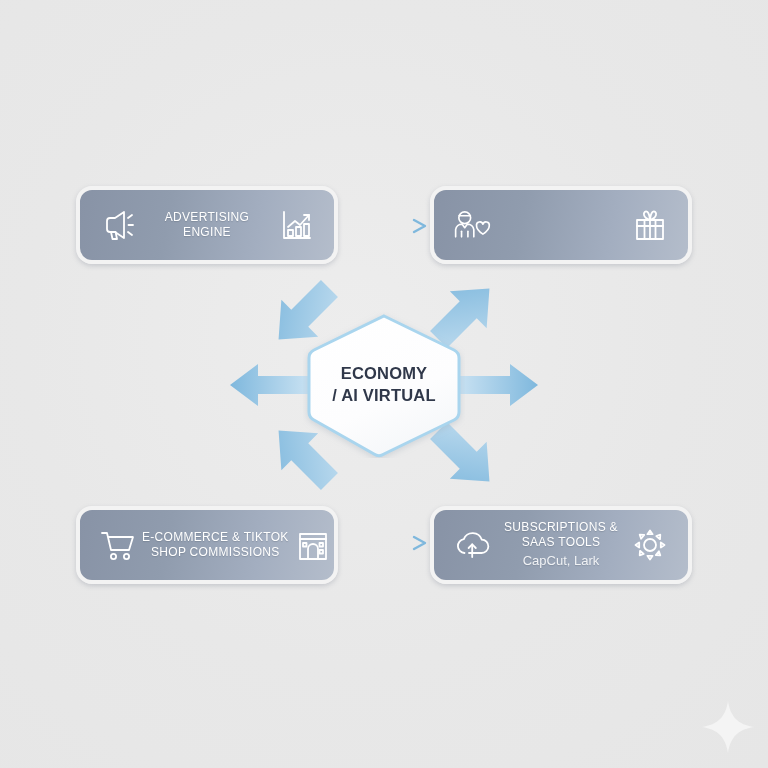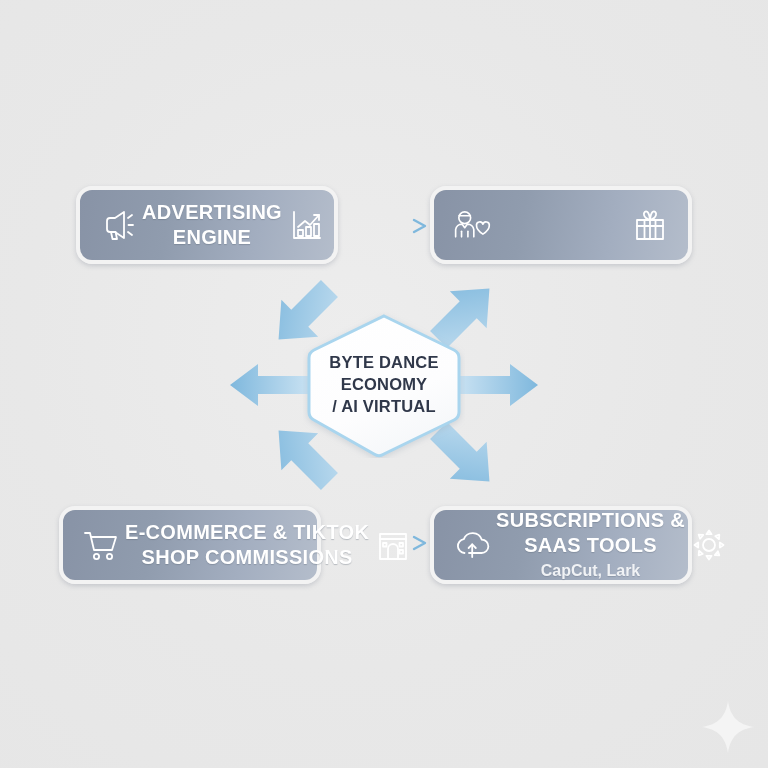--- a/index.html
+++ b/index.html
@@ -63,40 +63,40 @@
     width: 40px;
     height: 40px;
   }
   .box .labels {
     flex: 1 1 auto;
     text-align: center;
     padding: 0 2px;
   }
   .box .title {
     color: #ffffff;
-    font-weight: bold;
-    font-size: 20px;
+    font-weight: normal;
+    font-size: 12px;
     letter-spacing: 0.3px;
     line-height: 1.25;
     text-shadow: 0 1px 1px rgba(90,100,115,0.35);
     white-space: nowrap;
   }
   .box .subtitle {
     color: #f0f2f5;
-    font-size: 16px;
-    font-weight: bold;
+    font-size: 13px;
+    font-weight: normal;
     line-height: 1.4;
     margin-top: 2px;
     text-shadow: 0 1px 1px rgba(90,100,115,0.3);
     white-space: nowrap;
   }
 
   #box-advertising  { left: 76px;  top: 186px; width: 262px; height: 78px; }
   #box-creator      { left: 430px; top: 186px; width: 262px; height: 78px; }
-  #box-ecommerce    { left: 59px;  top: 506px; width: 262px; height: 78px; }
+  #box-ecommerce    { left: 76px;  top: 506px; width: 262px; height: 78px; }
   #box-subscription { left: 430px; top: 506px; width: 262px; height: 78px; }
 
   
   #hub {
     position: absolute;
     left: 303px;
     top: 312px;
     width: 162px;
     height: 146px;
   }
@@ -374,21 +374,20 @@
                  A 9 9 0 0 1 151 108
                  L 81 142
                  A 9 9 0 0 1 71 142
                  L 11 108
                  A 9 9 0 0 1 6 100
                  L 6 46
                  A 9 9 0 0 1 11 38
                  Z" fill="url(#hexFill)" stroke="#a9d5ee" stroke-width="3" filter="url(#hexShadow)"></path>
       </svg>
       <div class="hub-text">
-        <div>BYTE DANCE</div>
         <div>ECONOMY</div>
         <div>/ AI VIRTUAL</div>
       </div>
     </div>
   </div>
 
   <div class="sparkle" style="left:698px; top:697px; width:60px; height:60px;">
     <svg viewBox="0 0 60 60" width="60" height="60">
       <path d="M30 4 C32.5 20 40 27.5 56 30 C40 32.5 32.5 40 30 56 C27.5 40 20 32.5 4 30 C20 27.5 27.5 20 30 4 Z" fill="#f4f4f4"></path>
     </svg>

